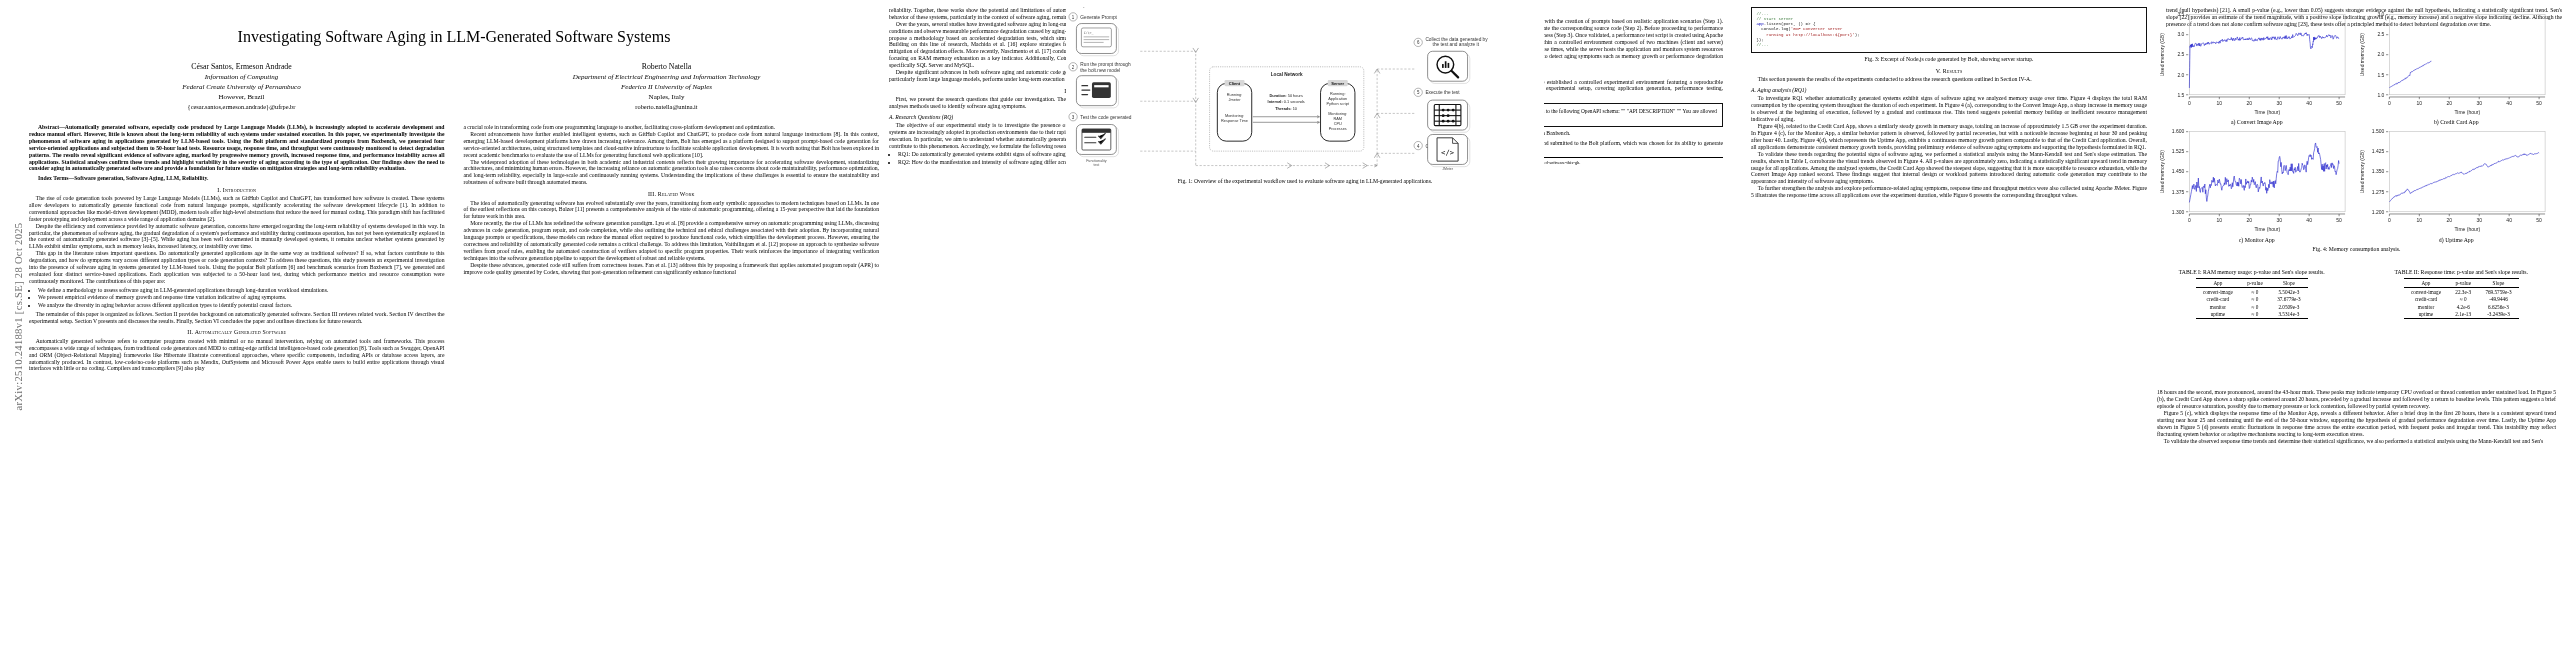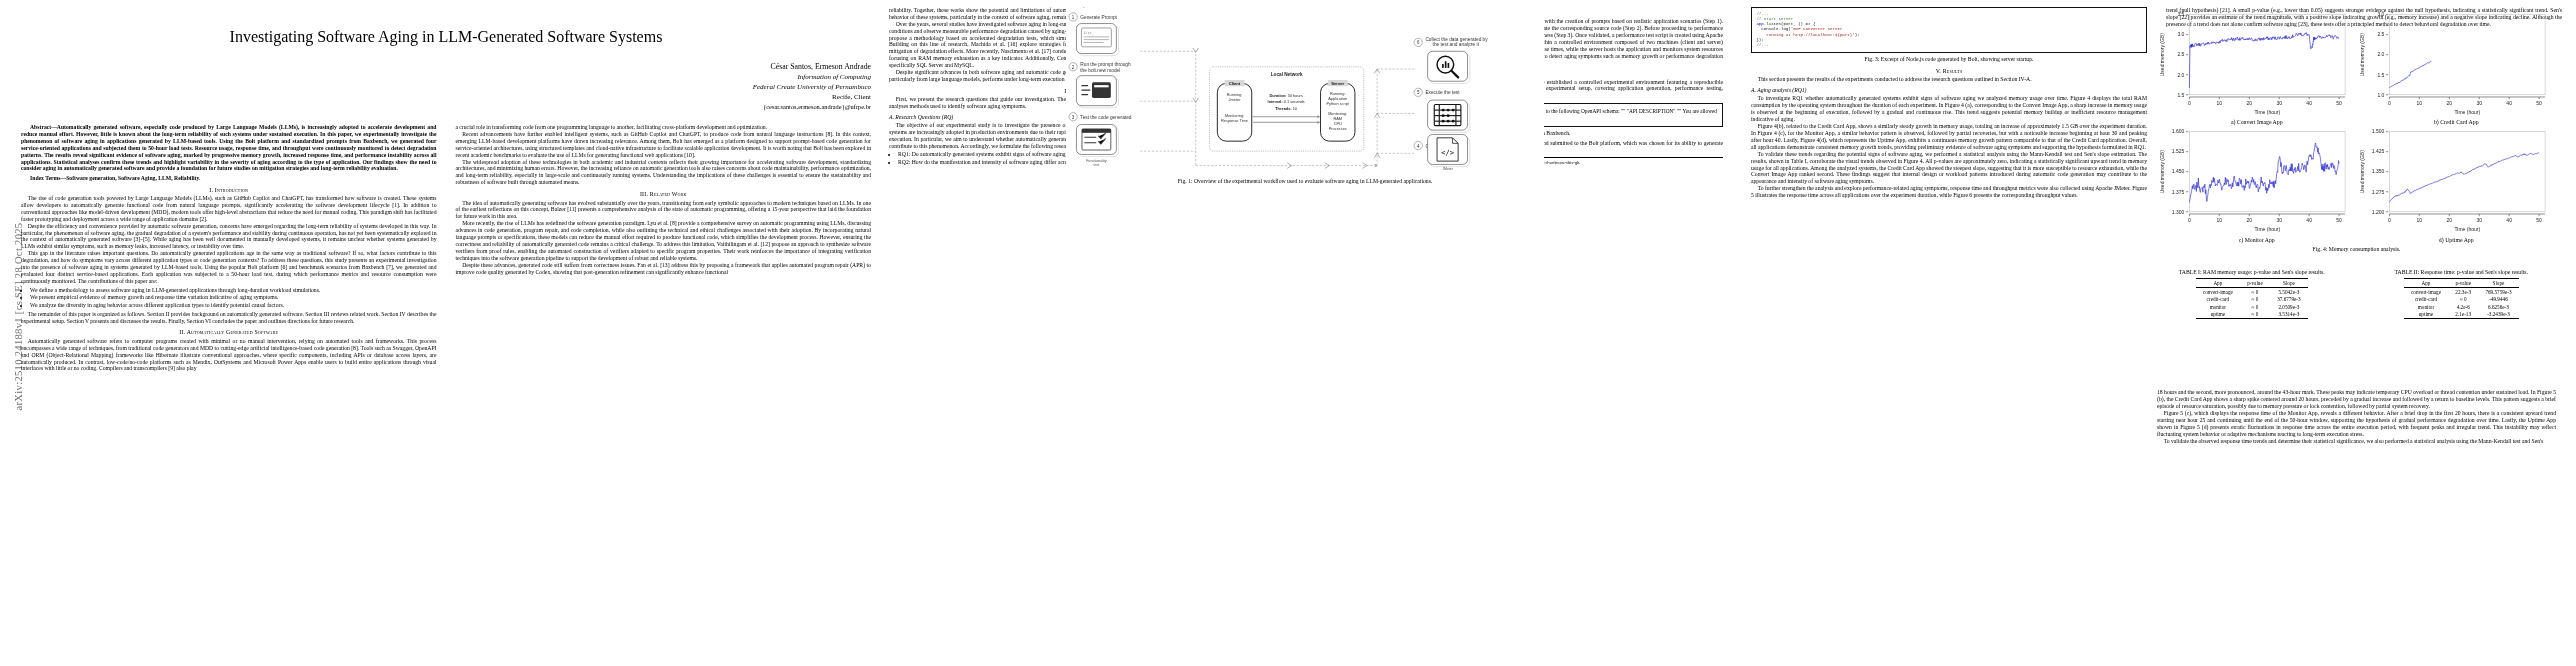--- a/index.html
+++ b/index.html
@@ -14,31 +14,31 @@
   
   .arxiv-stamp{
     position:absolute;left:-104px;top:311px;width:245px;
     transform:rotate(-90deg);transform-origin:center center;
     font-family:"Liberation Serif",serif;font-size:10.6px;color:#6f6f6f;
     letter-spacing:0.3px;text-align:center;white-space:nowrap;
   }
 
   
   .sheet{position:absolute;top:0;}
-  #sheet1{left:21px;width:850px;height:667px;}
+  #sheet1{left:29px;width:850px;height:667px;}
   #sheet2{left:889px;width:834px;height:667px;}
   #sheet3{left:1751px;width:811px;height:667px;}
 
   .title{
     text-align:center;font-size:16px;line-height:1.22;
     margin:27px 39px 0 39px;font-weight:400;
     font-family:"Liberation Serif",serif;
   }
   .authors{display:flex;margin-top:14.5px;}
-  .author-block{flex:1;text-align:right;font-size:7px;line-height:1.42;}
+  .author-block{flex:1;text-align:center;font-size:7px;line-height:1.42;}
   .author-block .nm{font-size:7.8px;margin-bottom:0.6px;}
   .author-block .it{font-style:italic;}
   .author-block .em{font-size:6.4px;}
 
   .cols{display:flex;gap:19px;margin-top:12.2px;}
   .col{flex:1;}
   #sheet1 .col{width:399px;}
 
   p.body{
     font-size:5.7px;line-height:1.22;text-align:justify;
@@ -114,22 +114,29 @@
 
   <div class="sheet" id="sheet1">
 
     <div class="title">Investigating Software Aging in LLM-Generated Software Systems</div>
 
     <div class="authors">
       <div class="author-block">
         <div class="nm">César Santos, Ermeson Andrade</div>
         <div class="it">Information of Computing</div>
         <div class="it">Federal Create University of Pernambuco</div>
-        <div>Recife, Client</div>
+        <div>However, Brazil</div>
         <div class="em">{cesar.santos,ermeson.andrade}@ufrpe.br</div>
+      </div>
+      <div class="author-block">
+        <div class="nm">Roberto Natella</div>
+        <div class="it">Department of Electrical Engineering and Information Technology</div>
+        <div class="it">Federico II University of Naples</div>
+        <div>Naples, Italy</div>
+        <div class="em">roberto.natella@unina.it</div>
       </div>
     </div>
 
     <div class="cols">
 
       <div class="col">
         <p class="abs">Abstract—Automatically generated software, especially code produced by Large Language Models (LLMs), is increasingly adopted to accelerate development and reduce manual effort. However, little is known about the long-term reliability of such systems under sustained execution. In this paper, we experimentally investigate the phenomenon of software aging in applications generated by LLM-based tools. Using the Bolt platform and standardized prompts from Baxbench, we generated four service-oriented applications and subjected them to 50-hour load tests. Resource usage, response time, and throughput were continuously monitored to detect degradation patterns. The results reveal significant evidence of software aging, marked by progressive memory growth, increased response time, and performance instability across all applications. Statistical analyses confirm these trends and highlight variability in the severity of aging according to the type of application. Our findings show the need to consider aging in automatically generated software and provide a foundation for future studies on mitigation strategies and long-term reliability evaluation.</p>
         <p class="abs" style="margin-top:2.2px">Index Terms—Software generation, Software Aging, LLM, Reliability.</p>
         <div class="sec">I. Introduction</div>
         <p class="body">The rise of code generation tools powered by Large Language Models (LLMs), such as GitHub Copilot and ChatGPT, has transformed how software is created. These systems allow developers to automatically generate functional code from natural language prompts, significantly accelerating the software development lifecycle [1]. In addition to conventional approaches like model-driven development (MDD), modern tools offer high-level abstractions that reduce the need for manual coding. This paradigm shift has facilitated faster prototyping and deployment across a wide range of application domains [2].</p>

